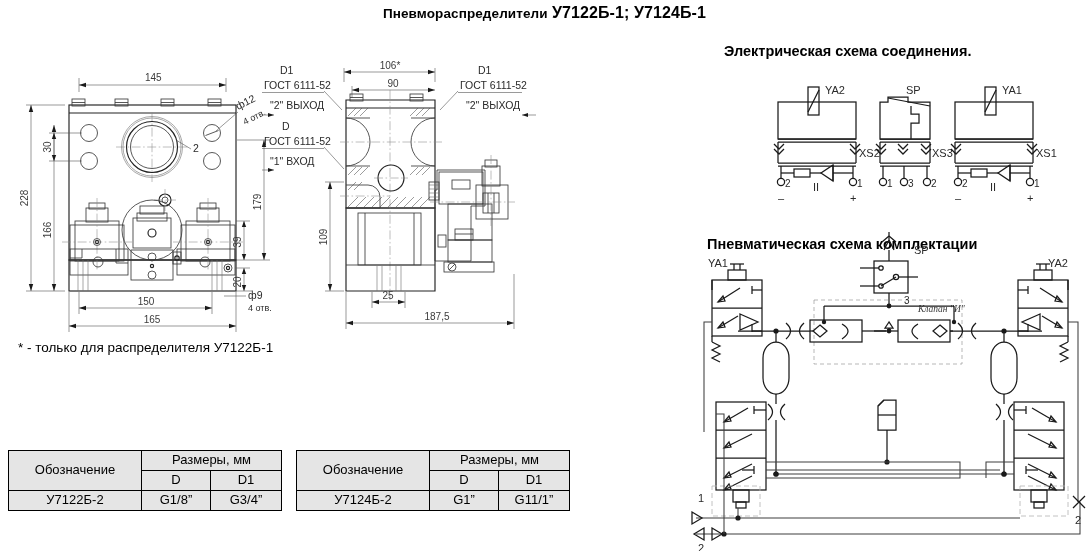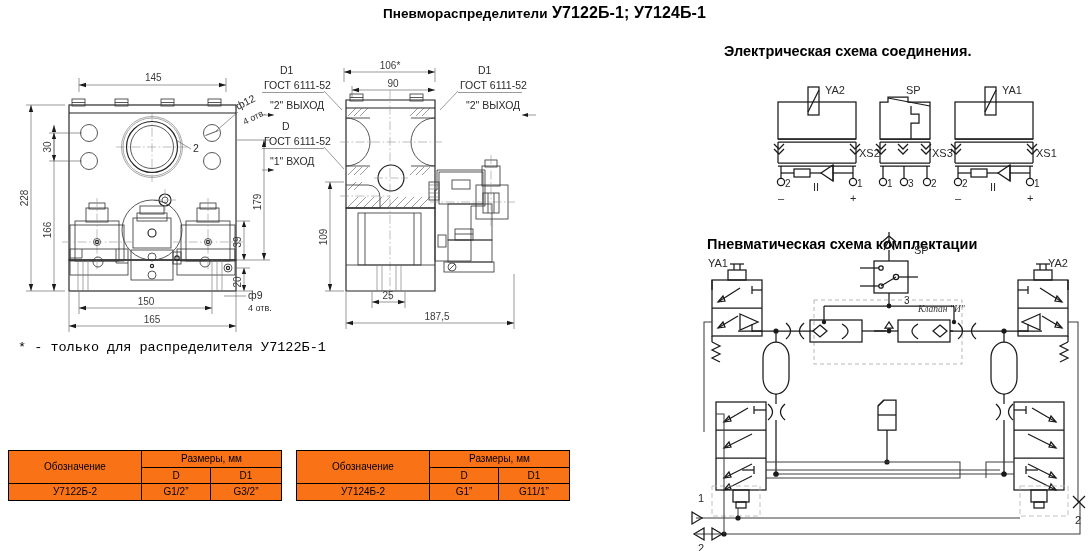--- a/index.html
+++ b/index.html
@@ -40,29 +40,28 @@
   }
   #pneu-title {
     left: 707px; top: 236px;
     font-size: 14.5px;
     font-weight: bold;
   }
 
   #footnote {
     left: 18px; top: 340px;
     font-size: 13.5px;
-    font-family: Liberation Mono, monospace;
   }
 
   
   table.spec {
     position: absolute;
     border-collapse: collapse;
-    font-size: 10px;
-    background: #f97316;
+    font-size: 13px;
+    background: #e5e5e5;
   }
   table.spec td, table.spec th {
     border: 1.3px solid #000;
     text-align: center;
     font-weight: normal;
     padding: 2px 4px;
     line-height: 1.15;
   }
   table.spec .desig-col { width: 124px; }
   table.spec .d-col { width: 60px; }
@@ -850,22 +849,22 @@
         <tr>
       <td class="desig-col" rowspan="2">Обозначение</td>
       <td colspan="2">Размеры, мм</td>
     </tr>
     <tr>
       <td class="d-col">D</td>
       <td class="d1-col">D1</td>
     </tr>
     <tr>
       <td>У7122Б-2</td>
-      <td>G1/2”</td>
-      <td>G3/2”</td>
+      <td>G1/8”</td>
+      <td>G3/4”</td>
     </tr>
   </tbody>
     </table>
 
   <table class="spec" id="table-2">
     <tbody>
         <tr>
       <td class="desig-col" rowspan="2">Обозначение</td>
       <td colspan="2">Размеры, мм</td>
     </tr>

